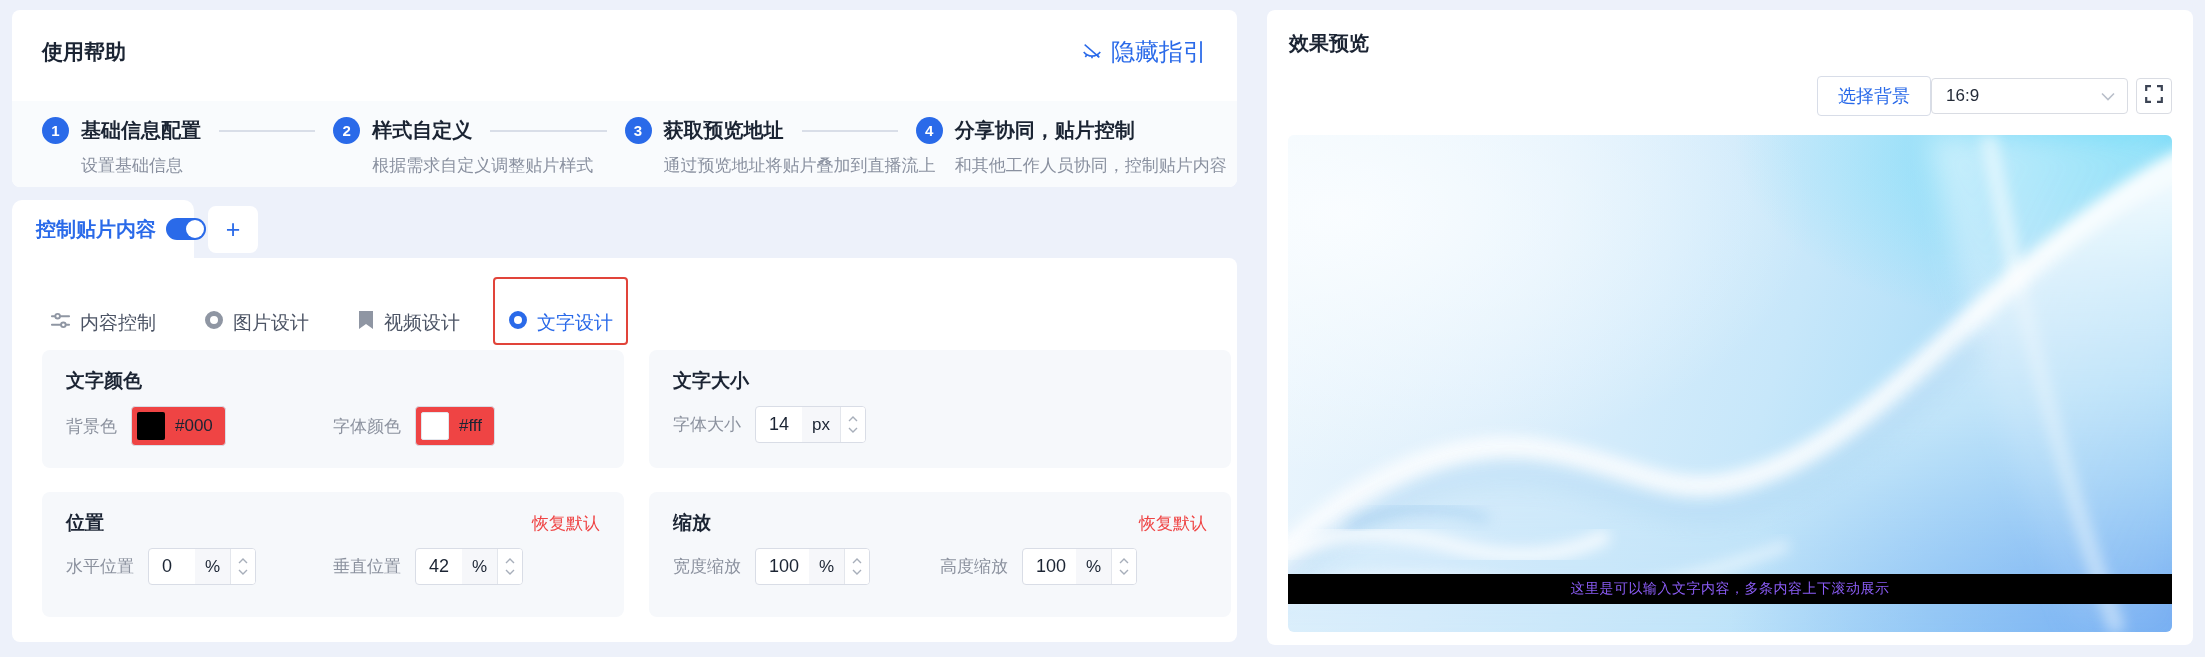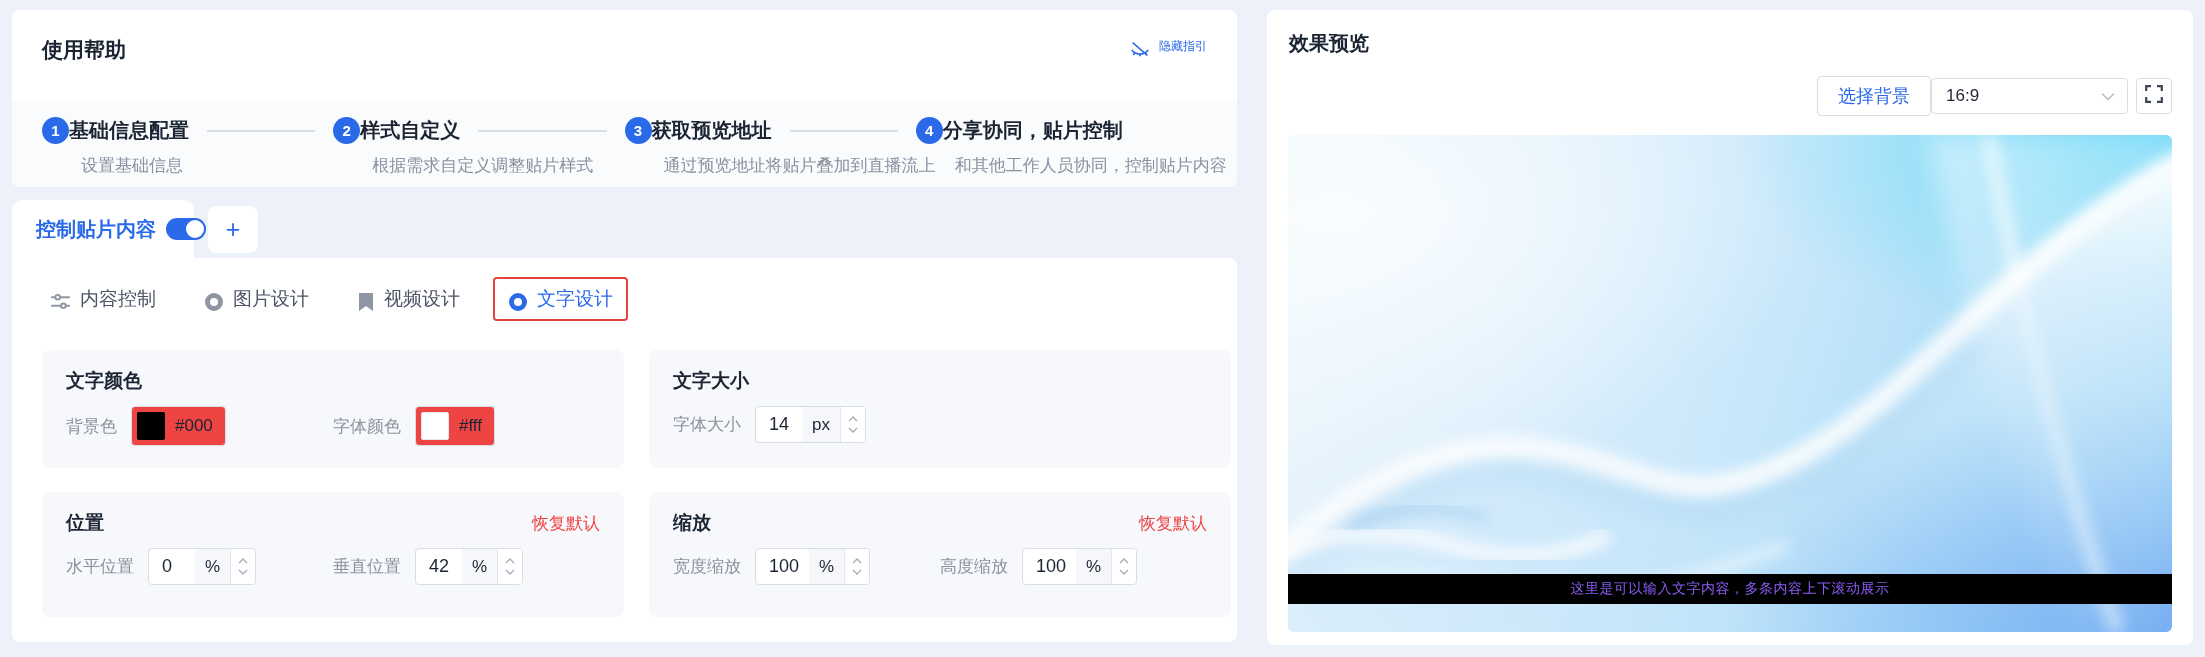--- a/index.html
+++ b/index.html
@@ -15,35 +15,35 @@
   .help-card {
     position:absolute; left:12px; top:10px; width:1225px; height:177px;
     background:#fff; border-radius:8px;
   }
   .help-header {
     display:flex; justify-content:space-between; align-items:center;
     padding:26px 30px 0 30px;
   }
   .help-title { font-size:21px; font-weight:bold; }
   .hide-guide {
-    display:flex; align-items:flex-start; gap:8px; color:#2a6ae9; font-size:12px; cursor:pointer;
+    display:flex; align-items:flex-end; gap:8px; color:#2a6ae9; font-size:24px; cursor:pointer;
   }
   .steps {
     position:absolute; left:0; right:0; bottom:0; height:86px;
     background:#f9fbfd; border-radius:0 0 8px 8px;
     display:flex; padding:16px 30px 0 30px;
   }
   .step { flex:1 1 0; min-width:0; }
   .step-row { display:flex; align-items:center; }
   .step-circle {
     flex:0 0 auto; width:27px; height:27px; border-radius:50%;
     background:#2a6ae9; color:#fff; font-size:15px; font-weight:bold;
     display:flex; align-items:center; justify-content:center;
   }
-  .step-title { font-size:20px; font-weight:bold; white-space:nowrap; }
+  .step-title { font-size:20px; font-weight:bold; margin-left:12px; white-space:nowrap; }
   .step-line { flex:1 1 auto; height:2px; background:#d9dee8; margin:0 18px; min-width:30px; }
   .step:last-child .step-line { display:none; }
   .step-desc { margin:10px 0 0 39px; font-size:17px; color:#8a91a0; white-space:nowrap; }
 
   
   .tab-strip { position:absolute; left:12px; top:200px; display:flex; align-items:flex-end; gap:14px; }
   .active-tab {
     width:182px; height:58px; background:#fff; border-radius:10px 10px 0 0;
     display:flex; align-items:center; padding:0 8px 0 24px; gap:10px; cursor:pointer;
   }
@@ -61,21 +61,21 @@
     display:flex; align-items:center; justify-content:center;
     color:#2a6ae9; font-size:25px; cursor:pointer;
   }
 
   
   .settings-card {
     position:absolute; left:12px; top:258px; width:1225px; height:384px;
     background:#fff; border-radius:0 8px 8px 8px;
   }
   .design-tabs { display:flex; align-items:center; gap:48px; padding:28px 0 0 38px; }
-  .dtab { display:flex; align-items:flex-end; gap:9px; font-size:19px; color:#4c5465; cursor:pointer; }
+  .dtab { display:flex; align-items:flex-start; gap:9px; font-size:19px; color:#4c5465; cursor:pointer;margin-top:24px; }
   .dtab svg { display:block; }
   .dtab-annotated {
     border:2px solid #e1443a; border-radius:4px; padding:7px 13px; margin:-9px 0 -9px -15px;
   }
   .dtab.active { color:#2a6ae9; }
 
   .igrid {
     position:absolute; left:30px; top:92px; width:1189px;
     display:grid; grid-template-columns:582px 582px; grid-template-rows:118px 125px;
     gap:24px 25px;

